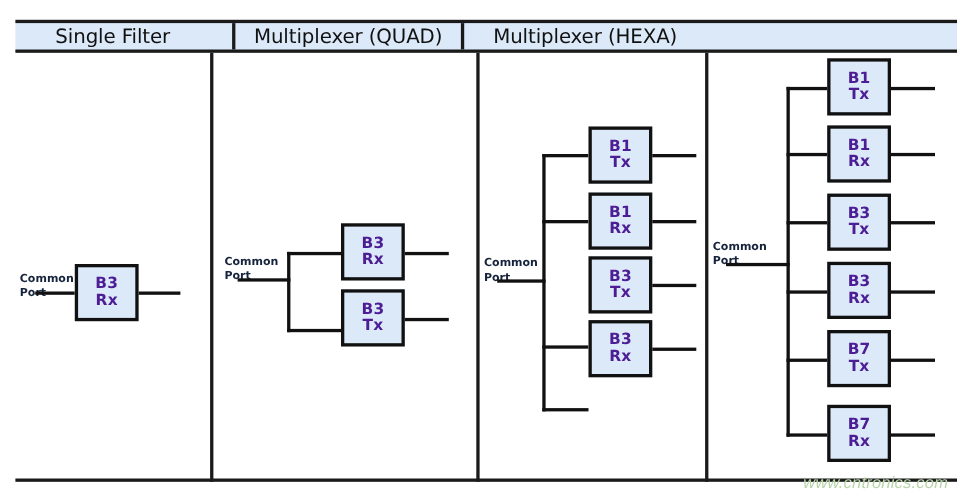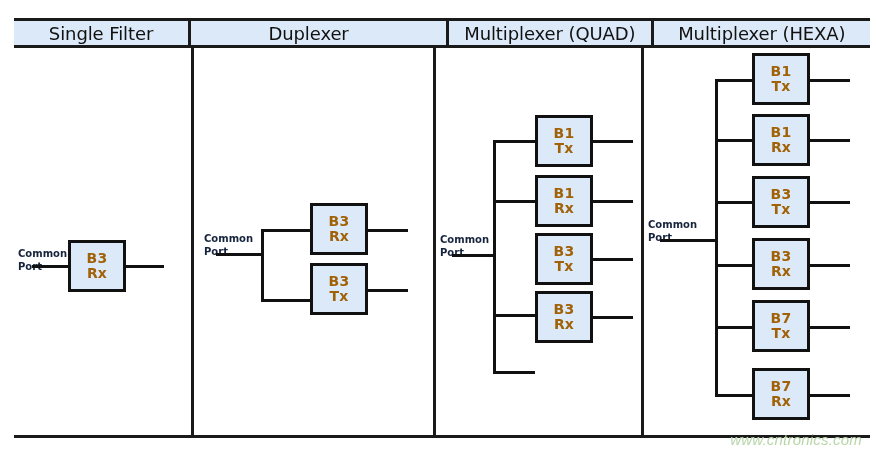--- a/index.html
+++ b/index.html
@@ -84,21 +84,21 @@
     box-sizing: border-box;
     display: flex;
     flex-direction: column;
     align-items: center;
     justify-content: center;
     line-height: 1.08;
   }
   .block span {
     font-size: 14px;
     font-weight: bold;
-    color: #a16207;
+    color: #4c1d95;
     letter-spacing: 0.2px;
   }
 
   
   .wire-h {
     position: absolute;
     height: 3px;
     background: #111111;
   }
   .wire-v {
@@ -130,21 +130,20 @@
     font-style: italic;
   }
 </style>
 </head>
 <body>
 
 <div id="diagram-table">
 
   <div class="header-row">
     <div class="header-cell" style="width:177px;">Single Filter</div>
-    <div class="header-cell" style="width:242px;">Duplexer</div>
     <div class="header-cell" style="width:208px;margin-left:20px;">Multiplexer (QUAD)</div>
     <div class="header-cell" style="width:223px;">Multiplexer (HEXA)</div>
   </div>
 
   <div class="col-divider" style="left:177px;"></div>
   <div class="col-divider" style="left:419px;"></div>
   <div class="col-divider" style="left:627px;"></div>
 
   <div class="cell" style="left:0; width:177px;">
 

